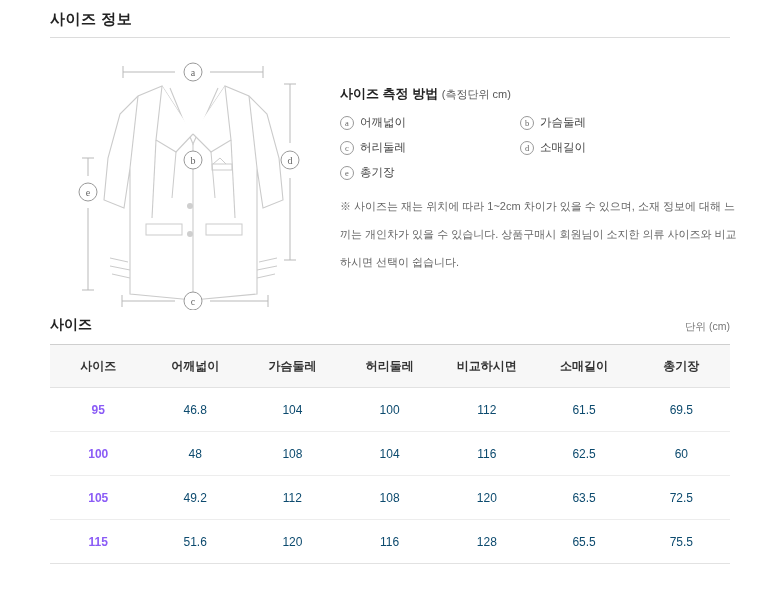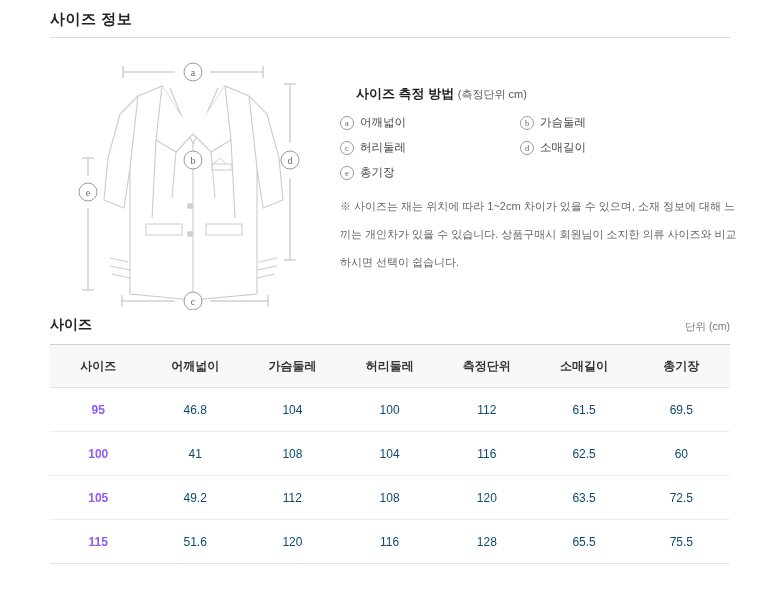--- a/index.html
+++ b/index.html
@@ -53,21 +53,20 @@
     position: absolute;
     left: 340px;
     top: 85px;
     width: 390px;
   }
   .legend-title {
     font-size: 13px;
     font-weight: bold;
     color: #222222;
     margin-bottom: 12px;
-    margin-left: 16px;
   }
   .legend-title .unit {
     font-size: 11px;
     font-weight: normal;
     color: #555555;
   }
   .legend-grid {
     display: flex;
     flex-wrap: wrap;
     width: 360px;
@@ -297,38 +296,38 @@
         <col style="width:14.3%">
         <col style="width:14.3%">
         <col style="width:14.3%">
     </colgroup>
     <thead>
       <tr>
         <th>사이즈</th>
         <th>어깨넓이</th>
         <th>가슴둘레</th>
         <th>허리둘레</th>
-        <th>측정단위</th>
+        <th>비교하시면</th>
         <th>소매길이</th>
         <th>총기장</th>
       </tr>
     </thead>
     <tbody>
       <tr>
         <td class="first-col">95</td>
         <td>46.8</td>
         <td>104</td>
         <td>100</td>
         <td>112</td>
         <td>61.5</td>
         <td>69.5</td>
       </tr>
       <tr>
         <td class="first-col">100</td>
-        <td>41</td>
+        <td>48</td>
         <td>108</td>
         <td>104</td>
         <td>116</td>
         <td>62.5</td>
         <td>60</td>
       </tr>
       <tr>
         <td class="first-col">105</td>
         <td>49.2</td>
         <td>112</td>

